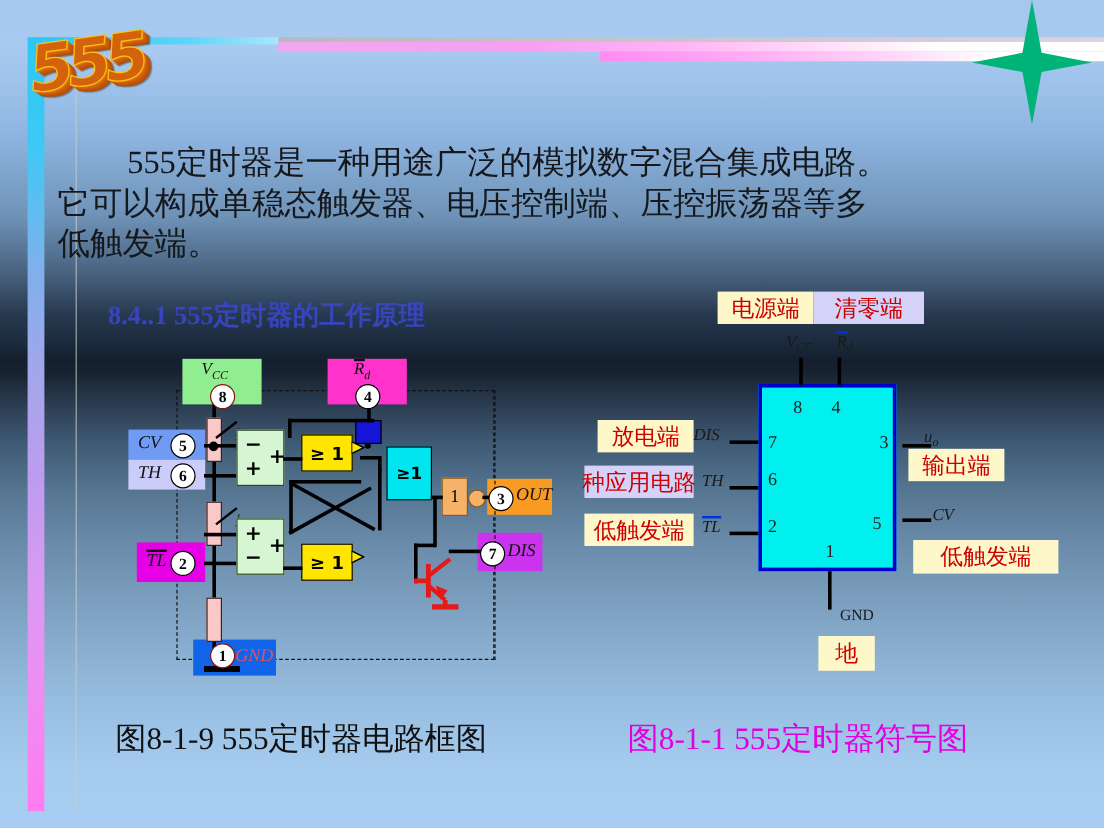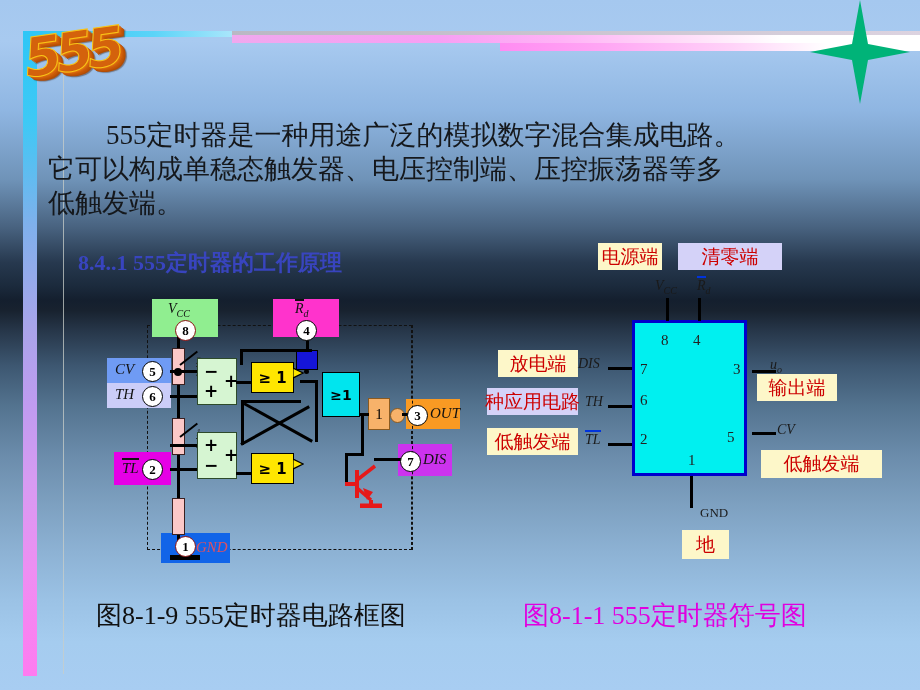--- a/index.html
+++ b/index.html
@@ -84,21 +84,21 @@
     letter-spacing:1px;
     text-shadow:1px 1px 0 rgba(255,255,255,.25);
   }
   .body-text{
     position:absolute;left:48px;top:118px;width:850px;
     font-size:27px;line-height:34px;color:#15181c;
     font-family:"Liberation Serif", serif;
   }
   .body-text .indent{padding-left:58px;display:block;}
   .subhead{
-    position:absolute;left:78px;top:248px;
+    position:absolute;left:90px;top:248px;
     font-size:22px;font-weight:bold;color:#3a46c8;
     font-family:"Liberation Serif", serif;
     opacity:.92;
   }
 
   
   .cap1{
     position:absolute;left:96px;top:598px;font-size:26px;color:#111;
     font-family:"Liberation Serif", serif;
   }
@@ -332,22 +332,22 @@
     </svg>
     <div class="hwire" style="left:374px;top:458px;width:30px;"></div>
 
     <div class="dashv" style="left:412px;top:325px;height:225px;"></div>
   </div>
 
   <div>
 
     <div class="box" style="left:632px;top:320px;width:115px;height:156px;background:#00f0f0;border:3px solid #0000cc;"></div>
 
-    <div class="tagbox" style="left:598px;top:243px;width:64px;height:27px;background:#fdf7c9;">电源端</div>
-    <div class="tagbox" style="left:678px;top:243px;width:104px;height:27px;background:#d4d2f8;">清零端</div>
+    <div class="tagbox" style="left:598px;top:243px;width:80px;height:27px;background:#fdf7c9;">电源端</div>
+    <div class="tagbox" style="left:678px;top:243px;width:92px;height:27px;background:#d4d2f8;">清零端</div>
 
     <div class="symlbl" style="left:655px;top:278px;">V<sub style="font-size:10px">CC</sub></div>
     <div class="symlbl ovlblue" style="left:697px;top:278px;color:#1a1a1a;"><span class="ovl ovlblue">R</span><sub style="font-size:10px">d</sub></div>
     <div class="vwire" style="left:666px;top:298px;height:23px;"></div>
     <div class="vwire" style="left:698px;top:298px;height:23px;"></div>
     <div class="chipnum" style="left:661px;top:332px;">8</div>
     <div class="chipnum" style="left:693px;top:332px;">4</div>
 
     <div class="tagbox" style="left:498px;top:350px;width:80px;height:27px;background:#fdf7c9;">放电端</div>
     <div class="tagbox" style="left:487px;top:388px;width:91px;height:27px;background:#d4d2f8;">种应用电路</div>

